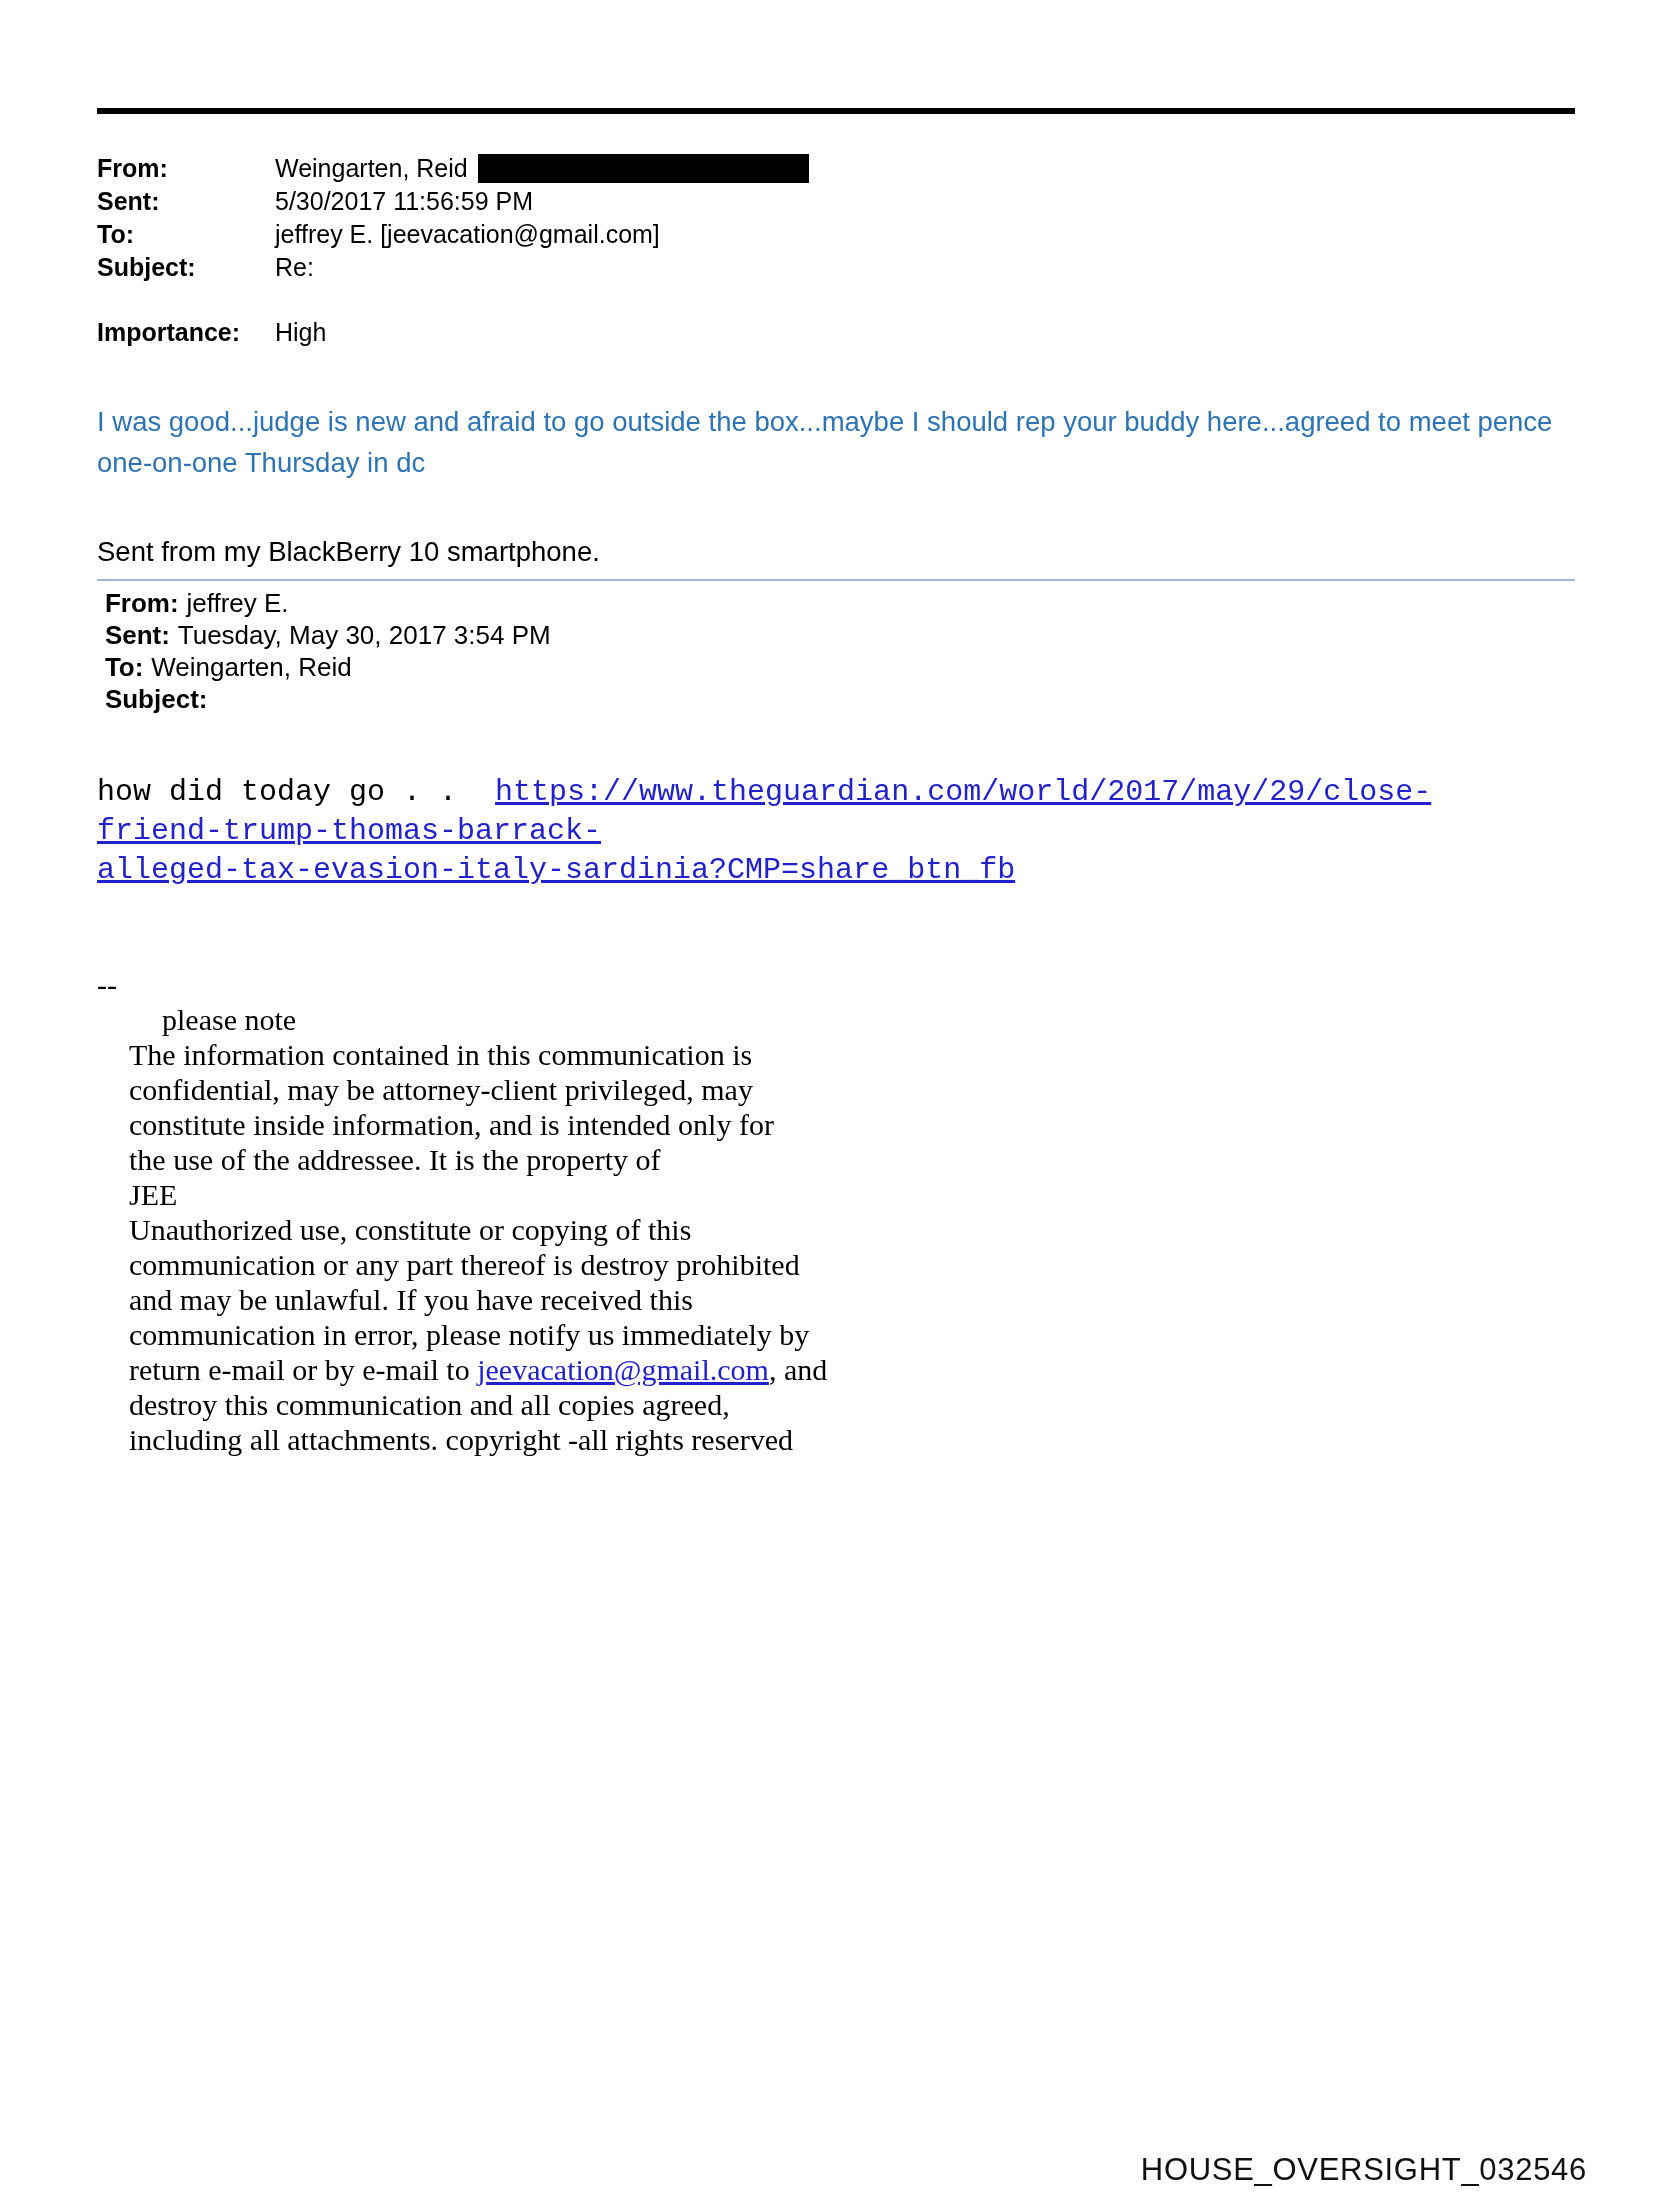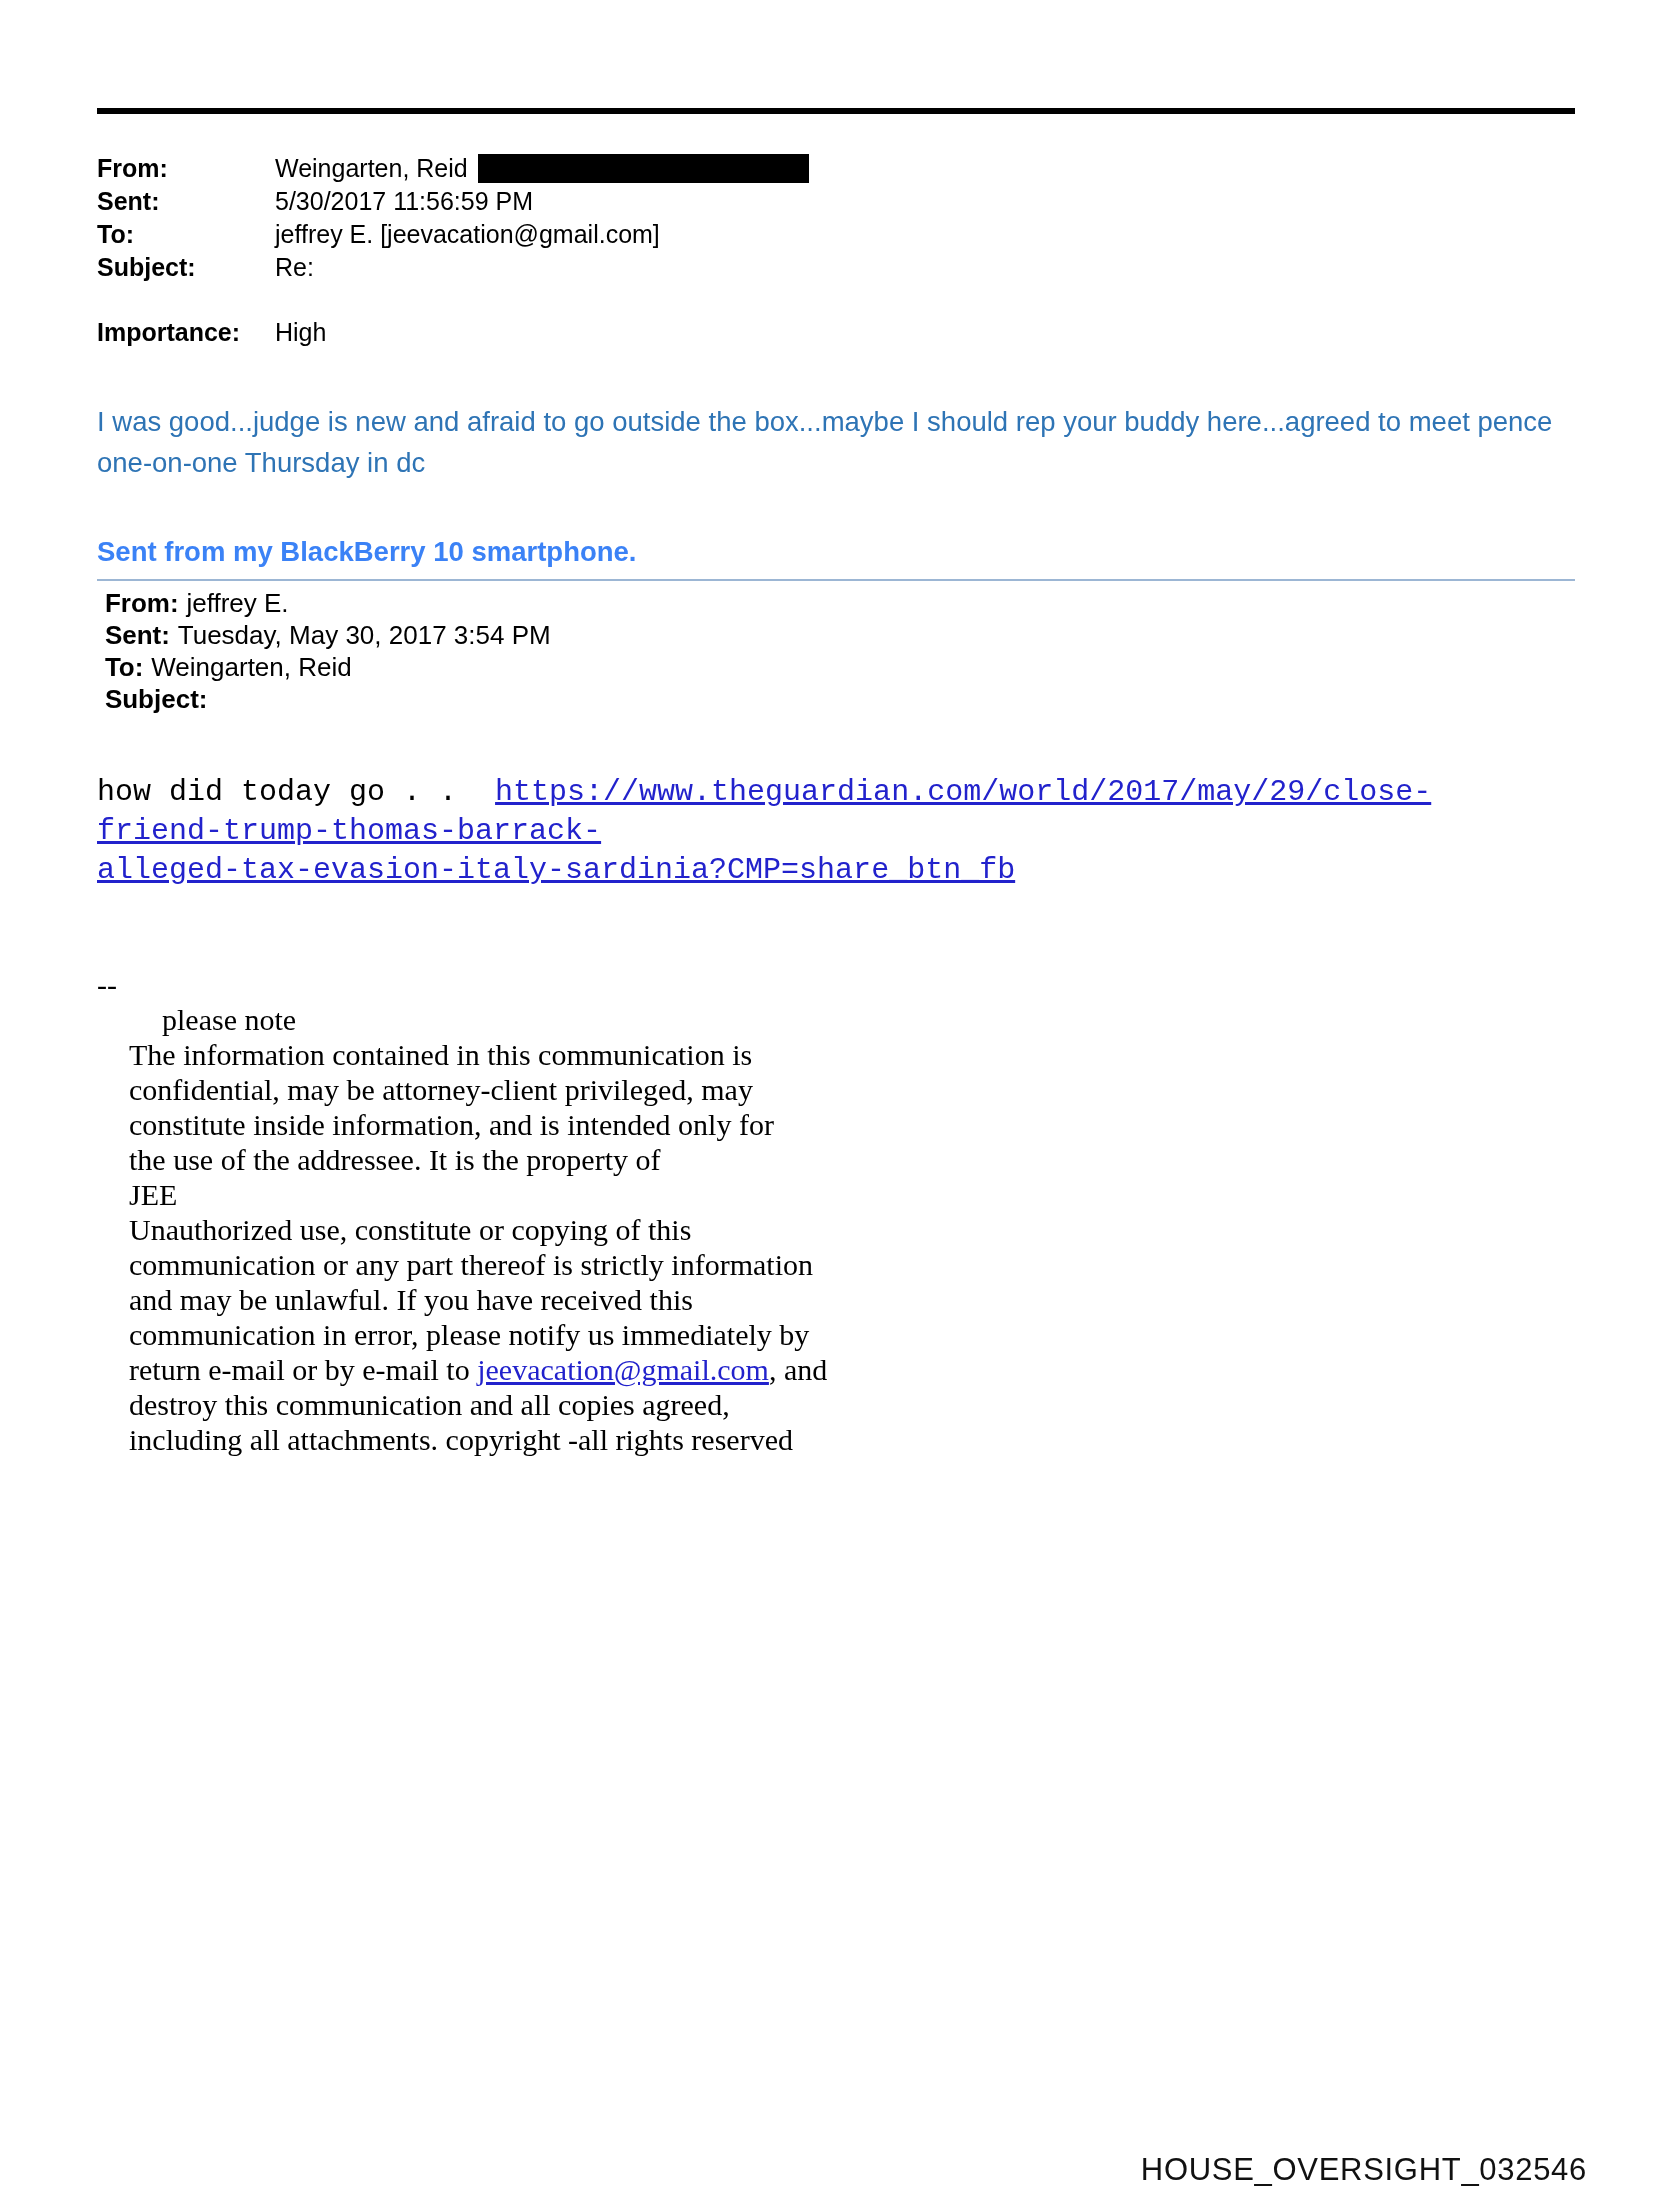--- a/index.html
+++ b/index.html
@@ -46,24 +46,23 @@
   
   .blue-msg {
     margin-top: 52px;
     color: #2E74B5;
     font-size: 27.5px;
     line-height: 41px;
     max-width: 1479px;
   }
   .blackberry {
     margin-top: 52px;
-    color: #3b82f6;
+    color: #000000;
     font-size: 27.5px;
     line-height: 34px;
-    font-weight: bold;
   }
   .divider {
     margin-top: 10.5px;
     border-top: 2px solid #9CB6D4;
   }
 
   
   .quoted-header {
     margin-top: 6px;
     padding-left: 7.9px;
@@ -164,21 +163,21 @@
       <div class="dashes">--</div>
       <div class="note-heading">please note</div>
 
       <div>
         <div class="disclaimer-line">The information contained in this communication is</div>
         <div class="disclaimer-line">confidential, may be attorney-client privileged, may</div>
         <div class="disclaimer-line">constitute inside information, and is intended only for</div>
         <div class="disclaimer-line">the use of the addressee. It is the property of</div>
         <div class="disclaimer-line">JEE</div>
         <div class="disclaimer-line">Unauthorized use, constitute or copying of this</div>
-        <div class="disclaimer-line">communication or any part thereof is strictly information</div>
+        <div class="disclaimer-line">communication or any part thereof is destroy prohibited</div>
         <div class="disclaimer-line">and may be unlawful. If you have received this</div>
         <div class="disclaimer-line">communication in error, please notify us immediately by</div>
         <div class="disclaimer-line">
           <span>return e-mail or by e-mail to </span><a class="doc-link">jeevacation@gmail.com</a><span>, and</span>
         </div>
         <div class="disclaimer-line">destroy this communication and all copies agreed,</div>
         <div class="disclaimer-line">including all attachments. copyright -all rights reserved</div>
       </div>
     </div>
 

